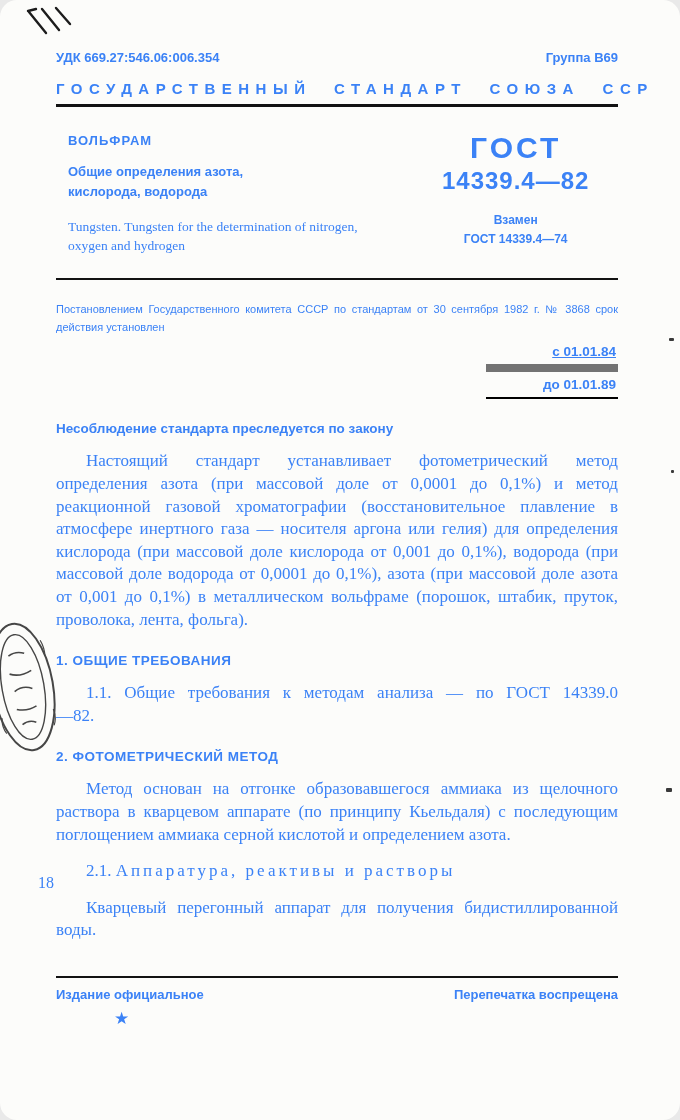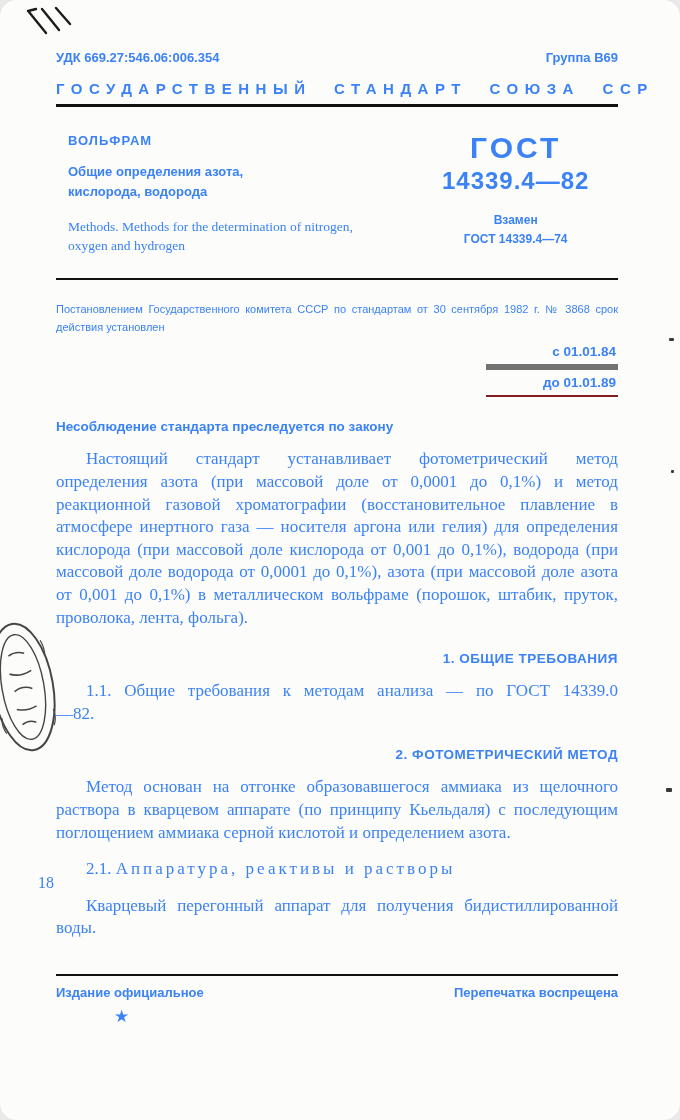--- a/index.html
+++ b/index.html
@@ -27,33 +27,33 @@
   .subject{font-weight:bold;font-size:13px;letter-spacing:1px;}
   .methods{font-weight:bold;font-size:13px;line-height:1.55;margin-top:14px;}
   .english{font-family:"Liberation Serif",serif;font-size:13.5px;line-height:1.4;margin-top:16px;}
   .title-right{width:210px;text-align:center;margin-left:14px;}
   .gost-label{font-weight:bold;font-size:30px;letter-spacing:3px;line-height:1;}
   .gost-number{font-weight:bold;font-size:24px;letter-spacing:1px;margin-top:4px;}
   .replaces{font-weight:bold;font-size:12px;margin-top:16px;line-height:1.6;}
 
   .decree{margin-top:20px;font-weight:normal;font-size:11px;line-height:1.65;text-align:justify;}
   .dates{width:132px;margin-left:auto;margin-top:4px;text-align:right;font-weight:bold;font-size:13.5px;}
-  .date-from{padding:4px 2px 5px 0;border-bottom:6px solid #737373;}
-  .date-to{padding:5px 2px 5px 0;border-bottom:2px solid #7f1d1d;}
+  .date-from{padding:4px 2px 5px 0;border-bottom:8px solid #737373;text-decoration:underline;}
+  .date-to{padding:5px 2px 5px 0;border-bottom:2px solid #000000;}
 
   .legal{margin-top:22px;text-align:left;font-weight:bold;font-size:13.5px;}
 
   .body-par{
     font-family:"Liberation Serif",serif;
     font-size:17px;line-height:1.33;
     text-align:justify;text-indent:30px;
     margin-top:14px;
   }
   .wide-words{word-spacing:7px;}
-  .section-heading{margin-top:22px;text-align:right;font-weight:bold;font-size:13.5px;letter-spacing:.5px;}
+  .section-heading{margin-top:22px;text-align:left;font-weight:bold;font-size:13.5px;letter-spacing:.5px;}
   .spaced-title{letter-spacing:3px;}
 
   .footer-row{display:flex;justify-content:space-between;font-weight:bold;font-size:13px;margin-top:9px;}
   .footer-star{font-size:17px;margin:6px 0 0 58px;}
   .page-number{position:absolute;left:38px;top:874px;font-family:"Liberation Serif",serif;font-size:16px;}
 
   .pen-mark{position:absolute;left:26px;top:6px;}
   .stamp{position:absolute;left:-16px;top:614px;opacity:.88;}
   .artifact{position:absolute;background:#3a3a3a;border-radius:1px;}
   .a1{left:669px;top:338px;width:5px;height:3px;}
@@ -93,21 +93,21 @@
     <div class="rule-thick"></div>
 
     <div class="title-block">
       <div class="title-left">
         <div class="subject">ВОЛЬФРАМ</div>
         <div class="methods">
           <div>Общие определения азота,</div>
           <div>кислорода, водорода</div>
         </div>
         <div class="english">
-          <div>Methods. Methods for the determination of nitrogen,</div>
+          <div>Tungsten. Tungsten for the determination of nitrogen,</div>
           <div>oxygen and hydrogen</div>
         </div>
       </div>
       <div class="title-right">
         <div class="gost-label">ГОСТ</div>
         <div class="gost-number">14339.4—82</div>
         <div class="replaces">
           <div>Взамен</div>
           <div>ГОСТ 14339.4—74</div>
         </div>

